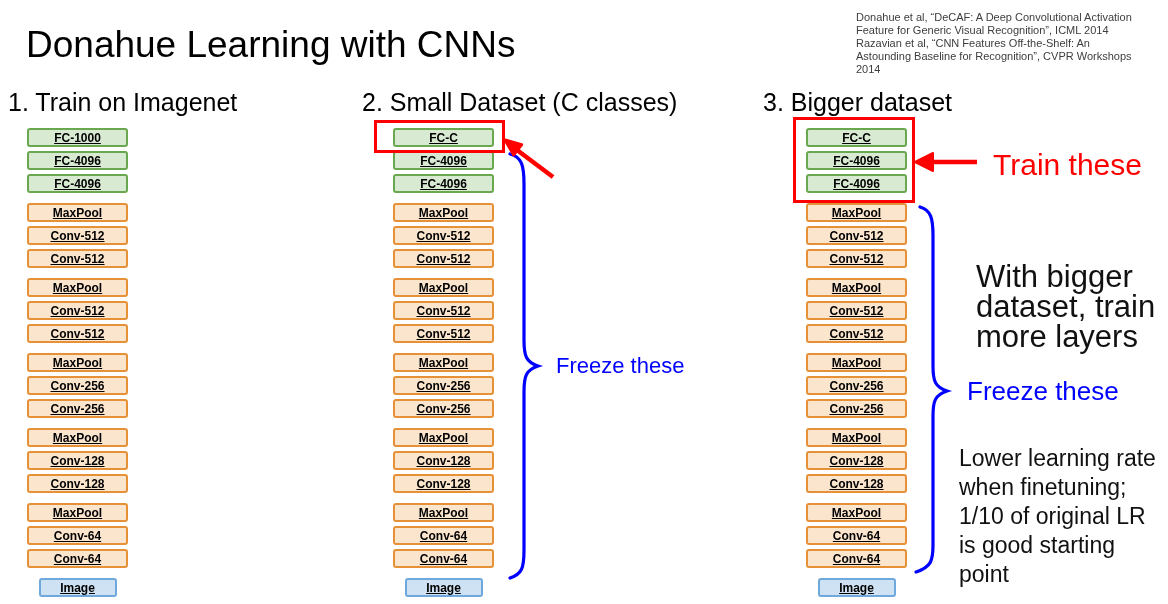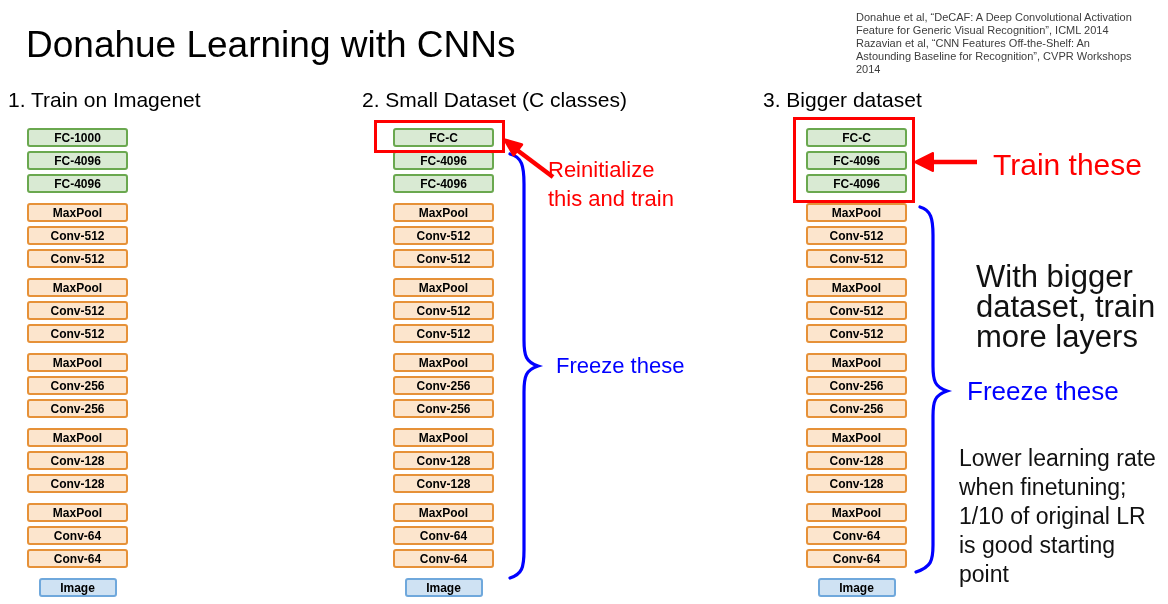--- a/index.html
+++ b/index.html
@@ -22,21 +22,21 @@
   }
   #citation {
     left: 856px; top: 11px;
     width: 312px;
     font-size: 11px;
     line-height: 13px;
     color: #3d3d3d;
     white-space: pre-line;
   }
   .col-heading {
-    font-size: 21px;
+    font-size: 25px;
     color: #000;
     white-space: nowrap;
   }
   #head1 { left: 8px;   top: 88px; }
   #head2 { left: 362px; top: 88px; }
   #head3 { left: 763px; top: 88px; }
 
   .stack {
     position: absolute;
     top: 128px;
@@ -46,20 +46,21 @@
   }
   #stack1 { left: 27px; }
   #stack2 { left: 393px; }
   #stack3 { left: 806px; }
 
   .layer-group {
     display: flex;
     flex-direction: column;
     gap: 4px;
     margin-bottom: 10px;
+    text-decoration: underline;
   }
   .layer-group:last-child { margin-bottom: 0; }
 
   .layer {
     height: 19px;
     box-sizing: border-box;
     border: 2px solid;
     border-radius: 3px;
     display: flex;
     align-items: center;
@@ -236,22 +237,20 @@
       <line x1="553" y1="177" x2="517" y2="150" stroke="#ff0000" stroke-width="4.5"></line>
       <polygon points="505,140 521.7,144.6 513.7,154.9" fill="#ff0000" stroke="#ff0000" stroke-width="3" stroke-linejoin="round"></polygon>
     </g>
 
     <g>
       <line x1="977" y1="162" x2="930" y2="162" stroke="#ff0000" stroke-width="4.5"></line>
       <polygon points="915,162 933,153 933,171" fill="#ff0000" stroke="#ff0000" stroke-width="2" stroke-linejoin="round"></polygon>
     </g>
   </svg>
 
-  <div id="reinit-note" class="note red-note">Reinitialize
-this and train</div>
   <div id="freeze-small" class="note blue-note">Freeze these</div>
   <div id="train-note" class="note red-note">Train these</div>
   <div id="bigger-note" class="note black-note">With bigger
 dataset, train
 more layers</div>
   <div id="freeze-bigger" class="note blue-note">Freeze these</div>
   <div id="lr-note" class="note black-note">Lower learning rate
 when finetuning;
 1/10 of original LR
 is good starting

